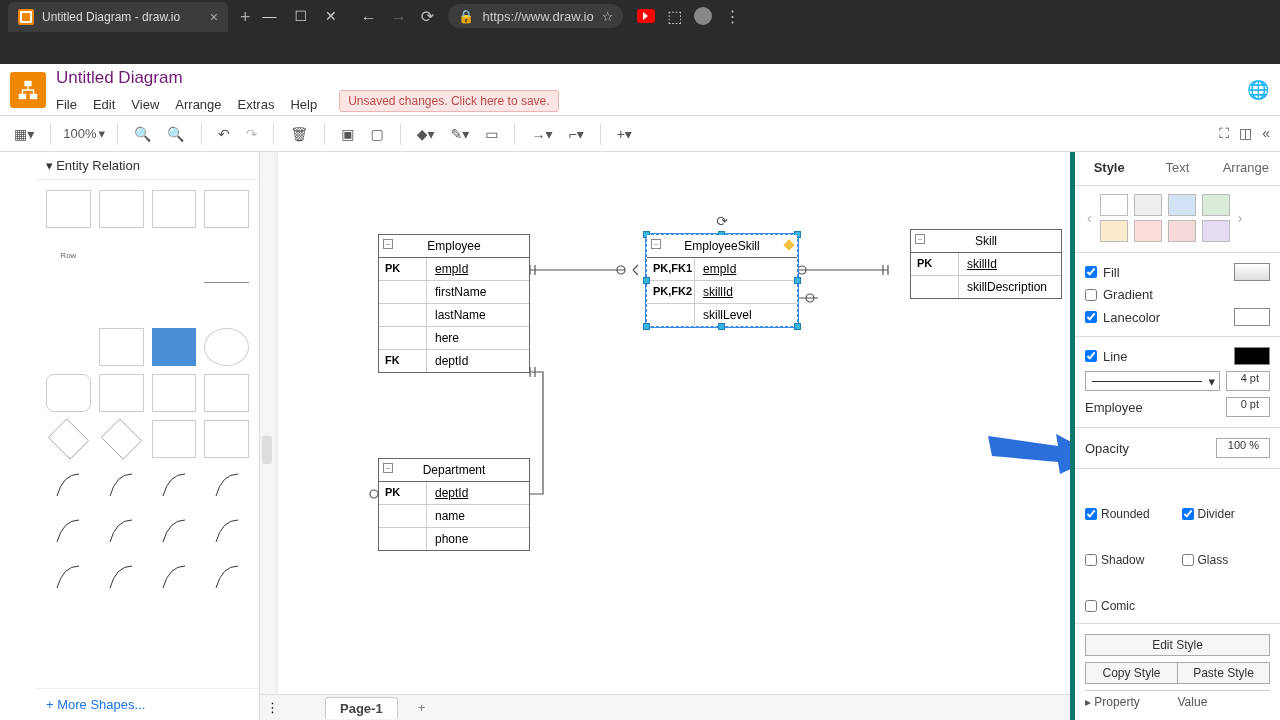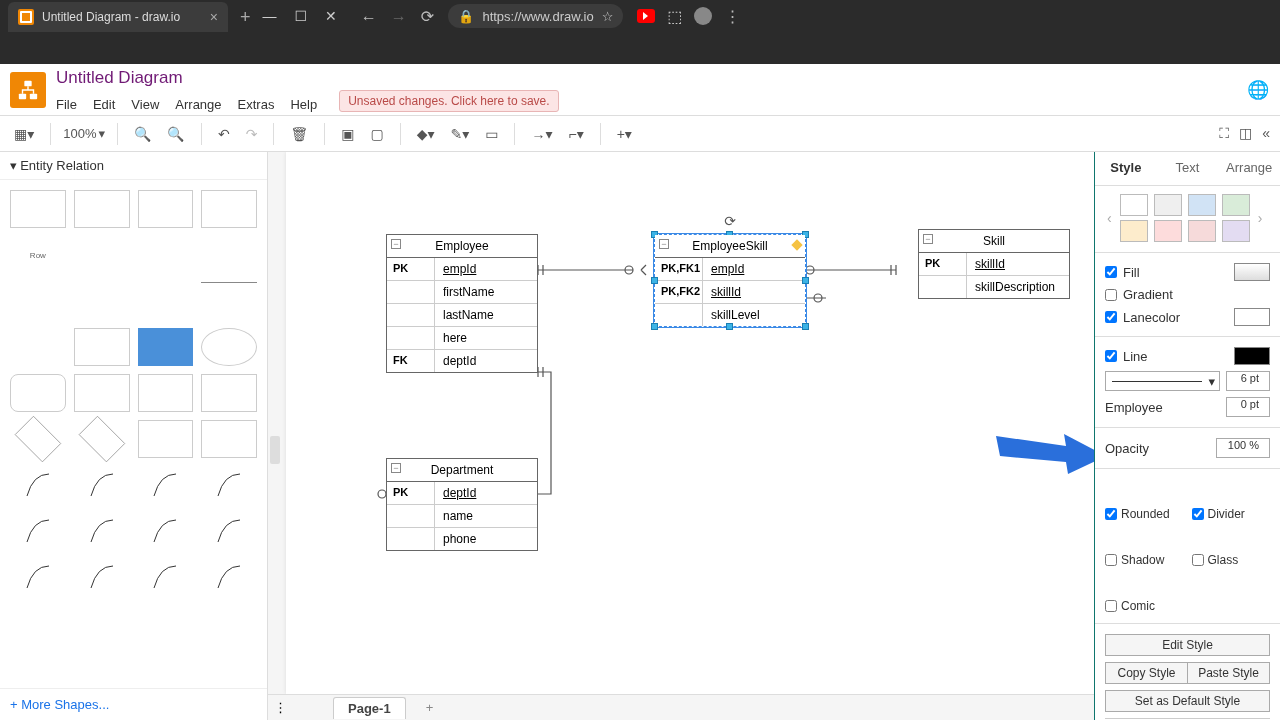--- a/index.html
+++ b/index.html
@@ -27,21 +27,21 @@
 .doc-title { font-size: 17px; color: #701a75; }
 .menu-bar { display: flex; gap: 16px; font-size: 13px; color: #333; margin-top: 2px; align-items:flex-end;}
 .save-warning { background: #fce5e5; border: 1px solid #e8b5b5; color: #b94a48; font-size: 12px; padding: 3px 8px; border-radius: 3px; margin-left: 6px; }
 .globe { margin-left: auto; color: #888; font-size: 18px; }
 .toolbar { height: 36px; border-bottom: 1px solid #ddd; display: flex; align-items: center; padding: 0 10px; gap: 8px; color: #555; }
 .toolbar .sep { width: 1px; height: 22px; background: #ddd; margin: 0 4px; }
 .toolbar .btn { padding: 2px 4px; font-size: 14px; display:flex;align-items:center;gap:2px; }
 .toolbar .zoom { font-size: 13px; display:flex;align-items:center;gap:2px; }
 .toolbar-right { margin-left: auto; display: flex; gap: 10px; font-size: 14px; color: #555; }
 .main-area { display: flex; height: 568px; }
-.sidebar { width: 268px; border-right: 1px solid #ddd; display: flex; flex-direction: column; }
+.sidebar { width: 224px; border-right: 1px solid #ddd; display: flex; flex-direction: column; margin-left: 36px; }
 .sb-header { padding: 6px 10px; font-size: 13px; color: #333; display:flex; align-items:center; justify-content:space-between; border-bottom:1px solid #eee;}
 .shapes-panel { flex: 1; overflow: hidden; padding: 10px; }
 .shape-grid { display: grid; grid-template-columns: repeat(4, 1fr); gap: 8px; }
 .shape-cell { height: 38px; border: 1px solid #ccc; display:flex;align-items:center;justify-content:center; font-size:8px;color:#666; background:#fff; }
 .shape-cell.noborder { border: none; }
 .shape-cell.sel { background:#4a90d9; border-color:#4a90d9;}
 .more-shapes { padding: 8px 10px; font-size: 13px; color: #1a73e8; border-top: 1px solid #eee; }
 .canvas-wrap { flex: 1; position: relative; background: #f5f5f5; overflow:hidden; }
 .canvas { position:absolute; left:18px; top:0; right:0; bottom:26px; background:#fff; box-shadow: 0 0 4px rgba(0,0,0,0.1); }
 .splitter{position:absolute;left:2px;top:50%;width:10px;height:28px;background:#ddd;border-radius:2px;}
@@ -52,21 +52,21 @@
 .er-title .diamond{position:absolute;right:4px;top:6px;width:8px;height:8px;background:#f5c242;transform:rotate(45deg);}
 .er-row { display: flex; border-bottom: 1px solid #ccc; }
 .er-row:last-child { border-bottom: none; }
 .er-key { width: 48px; border-right: 1px solid #ccc; padding: 4px 6px; font-weight: bold; text-align:left; font-size:11px;}
 .er-val { flex: 1; padding: 4px 8px; }
 .er-val.u { text-decoration: underline; }
 .sel-handle { position:absolute; width:7px; height:7px; background:#3bb3e6; border:1px solid #1a7fb3; }
 .rotate-handle{position:absolute;left:50%;top:-22px;transform:translateX(-50%);font-size:14px;color:#555;}
 .pagebar { position: absolute; bottom: 0; left: 0; right: 0; height: 26px; background: #f5f5f5; border-top: 1px solid #ddd; display: flex; align-items: center; padding-left: 6px; gap: 8px; font-size: 13px; }
 .page-tab { padding: 3px 14px; background: #fff; border: 1px solid #ccc; border-bottom: none; border-radius: 3px 3px 0 0; font-weight:bold; color:#444;}
-.style-panel { width: 186px; border-left: 1px solid #0f766e; display: flex; flex-direction: column; font-size: 13px; color: #333; overflow-y:auto;}
+.style-panel { width: 210px; border-left: 5px solid #0f766e; display: flex; flex-direction: column; font-size: 13px; color: #333; overflow-y:auto;}
 .sp-tabs { display: flex; border-bottom: 1px solid #ddd; }
 .sp-tab { flex: 1; text-align: center; padding: 8px 0; font-size: 13px; color: #666; }
 .sp-tab.active { background: #fff; font-weight: bold; color: #333; border-bottom: 2px solid #fff; }
 .sp-body { padding: 8px 10px; display: flex; flex-direction: column; gap: 6px; }
 .swatch-row { display: flex; gap: 6px; align-items:center; }
 .nav-arrow { color:#aaa; font-size:14px; padding:0 2px;}
 .swatch { width: 28px; height: 22px; border: 1px solid #bbb; }
 .sp-line { display: flex; align-items: center; gap: 6px; }
 .sp-line label { flex: 1; }
 .color-box { width: 36px; height: 18px; border: 1px solid #888; }
@@ -421,21 +421,21 @@
           <div class="color-box" style="background:#fff"></div>
         </div>
       <div style="height:1px;background:#ddd;margin:4px -10px"></div>
       <div class="sp-line">
           <input type="checkbox" checked="" style="">
           <label>Line</label>
           <div class="color-box" style="background:#000"></div>
         </div>
       <div class="sp-line">
           <div class="line-sel">▾</div>
-          <div class="num-input">6 pt</div>
+          <div class="num-input">4 pt</div>
         </div>
       <div class="sp-line">
           <label>Employee</label>
           <div class="num-input">0 pt</div>
         </div>
       <div style="height:1px;background:#ddd;margin:4px -10px"></div>
       <div class="sp-line">
           <label>Opacity</label>
           <div class="num-input" style="width:54px">100 %</div>
         </div>
@@ -461,20 +461,19 @@
             <input type="checkbox" style="">
             <span>Comic</span>
           </label>
       </div>
       <div style="height:1px;background:#ddd;margin:4px -10px"></div>
       <div class="sp-btn">Edit Style</div>
       <div class="btn-row">
         <div class="sp-btn">Copy Style</div>
         <div class="sp-btn">Paste Style</div>
       </div>
-      <div class="sp-btn">Set as Default Style</div>
       <div class="prop-head">
         <span>▸ <span>Property</span></span>
         <span>Value</span>
       </div>
     </div>
   </div>
 </div>
 
 </body></html>

